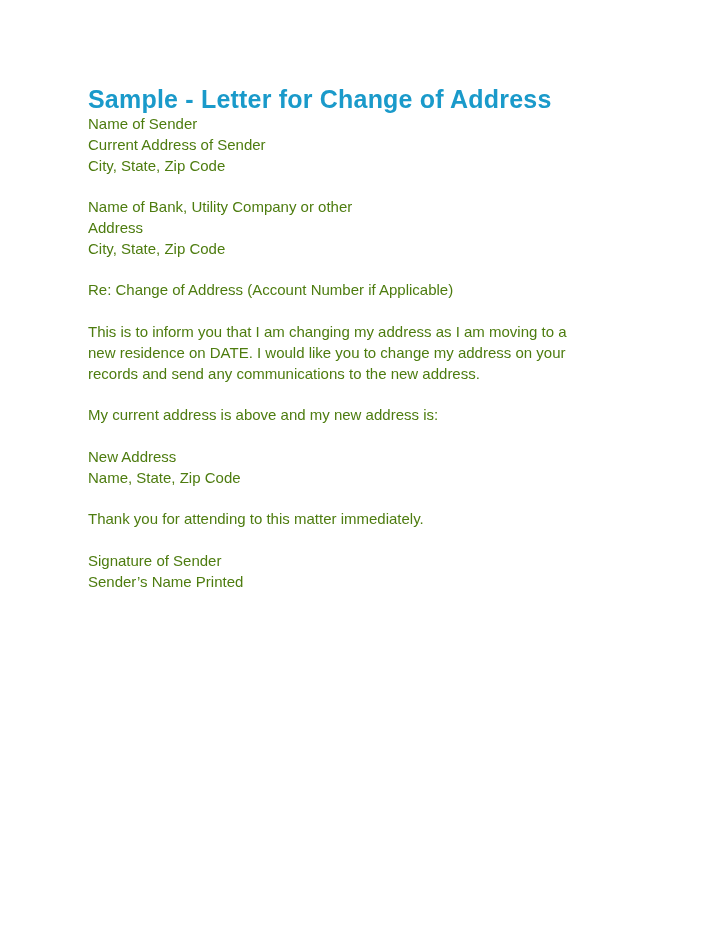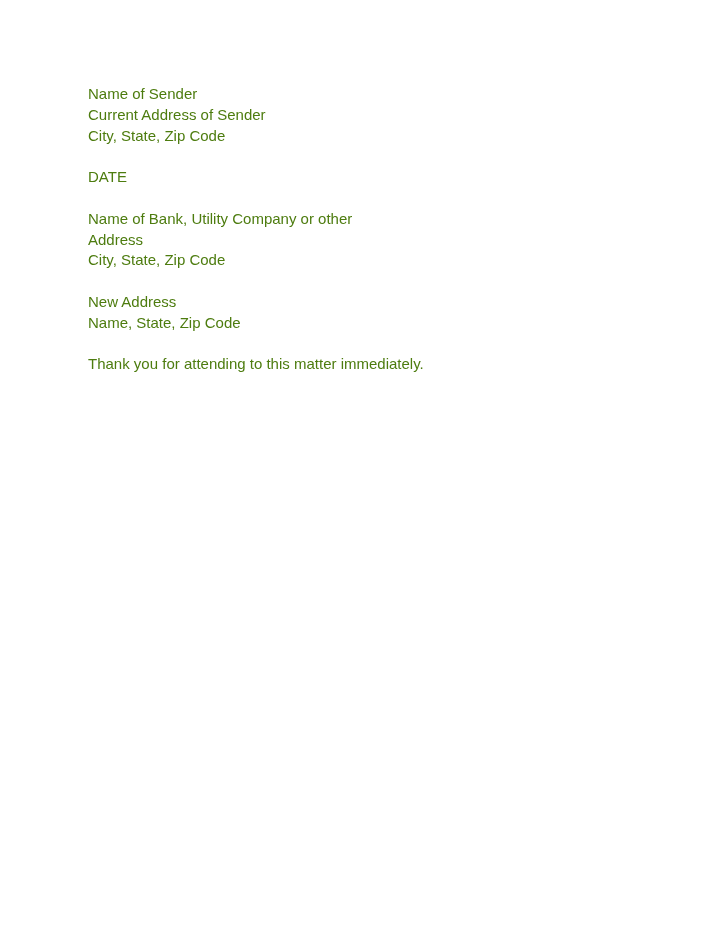--- a/index.html
+++ b/index.html
@@ -31,35 +31,42 @@
     white-space: pre-line;
     margin-bottom: 20.8px;
   }
   .line-block.tight { margin-bottom: 0; }
 </style>
 </head>
 <body>
 
 <div class="page">
 
+  <h1 class="doc-title">Sample - Letter for Change of Address</h1>
 
   <div class="line-block">Name of Sender
 Current Address of Sender
 City, State, Zip Code</div>
 
-  <div class="line-block">DATE</div>
 
   <div class="line-block">Name of Bank, Utility Company or other
 Address
 City, State, Zip Code</div>
 
+  <div class="line-block">Re: Change of Address (Account Number if Applicable)</div>
 
 
+  <div class="line-block">This is to inform you that I am changing my address as I am moving to a
+new residence on DATE. I would like you to change my address on your
+records and send any communications to the new address.</div>
 
+  <div class="line-block">My current address is above and my new address is:</div>
 
   <div class="line-block">New Address
 Name, State, Zip Code</div>
 
 
   <div class="line-block">Thank you for attending to this matter immediately.</div>
 
+  <div class="line-block tight">Signature of Sender
+Sender’s Name Printed</div>
 
 </div>
 
 </body></html>

